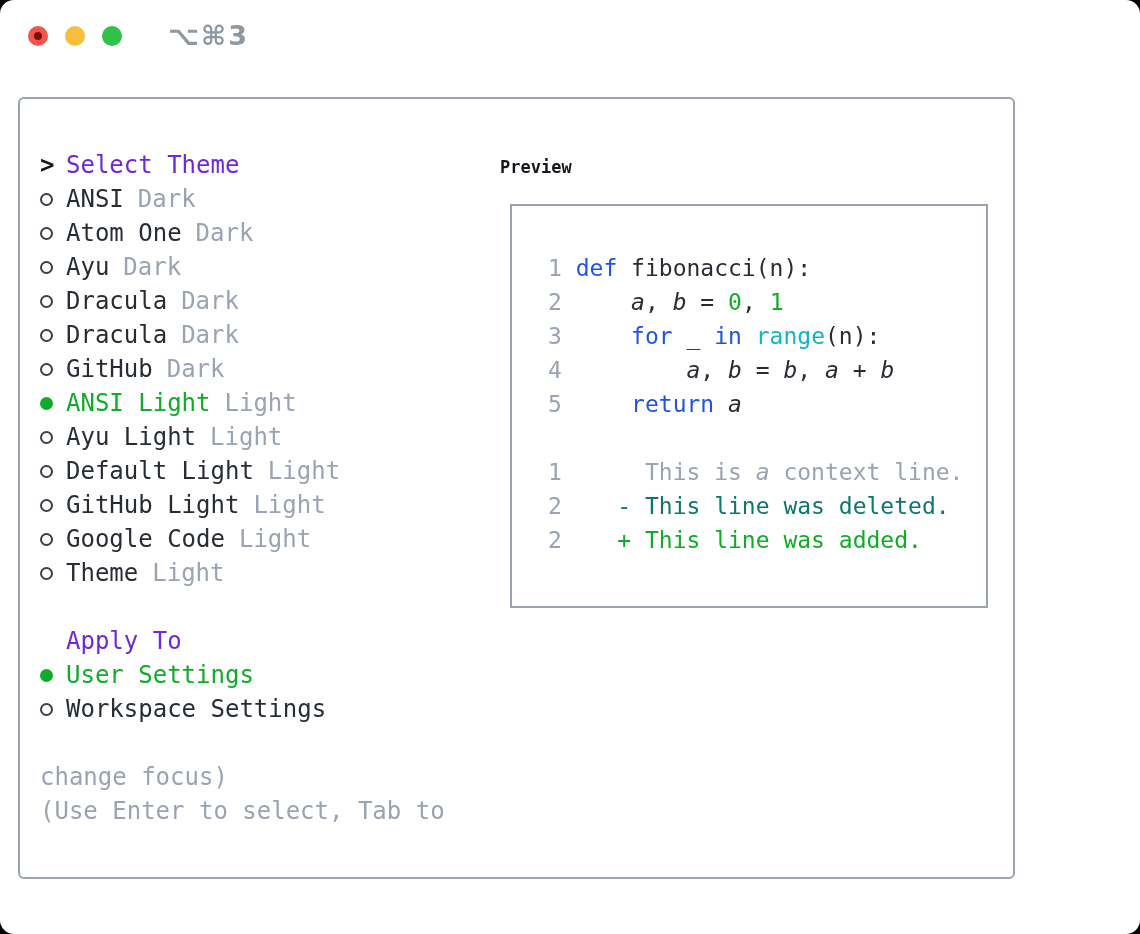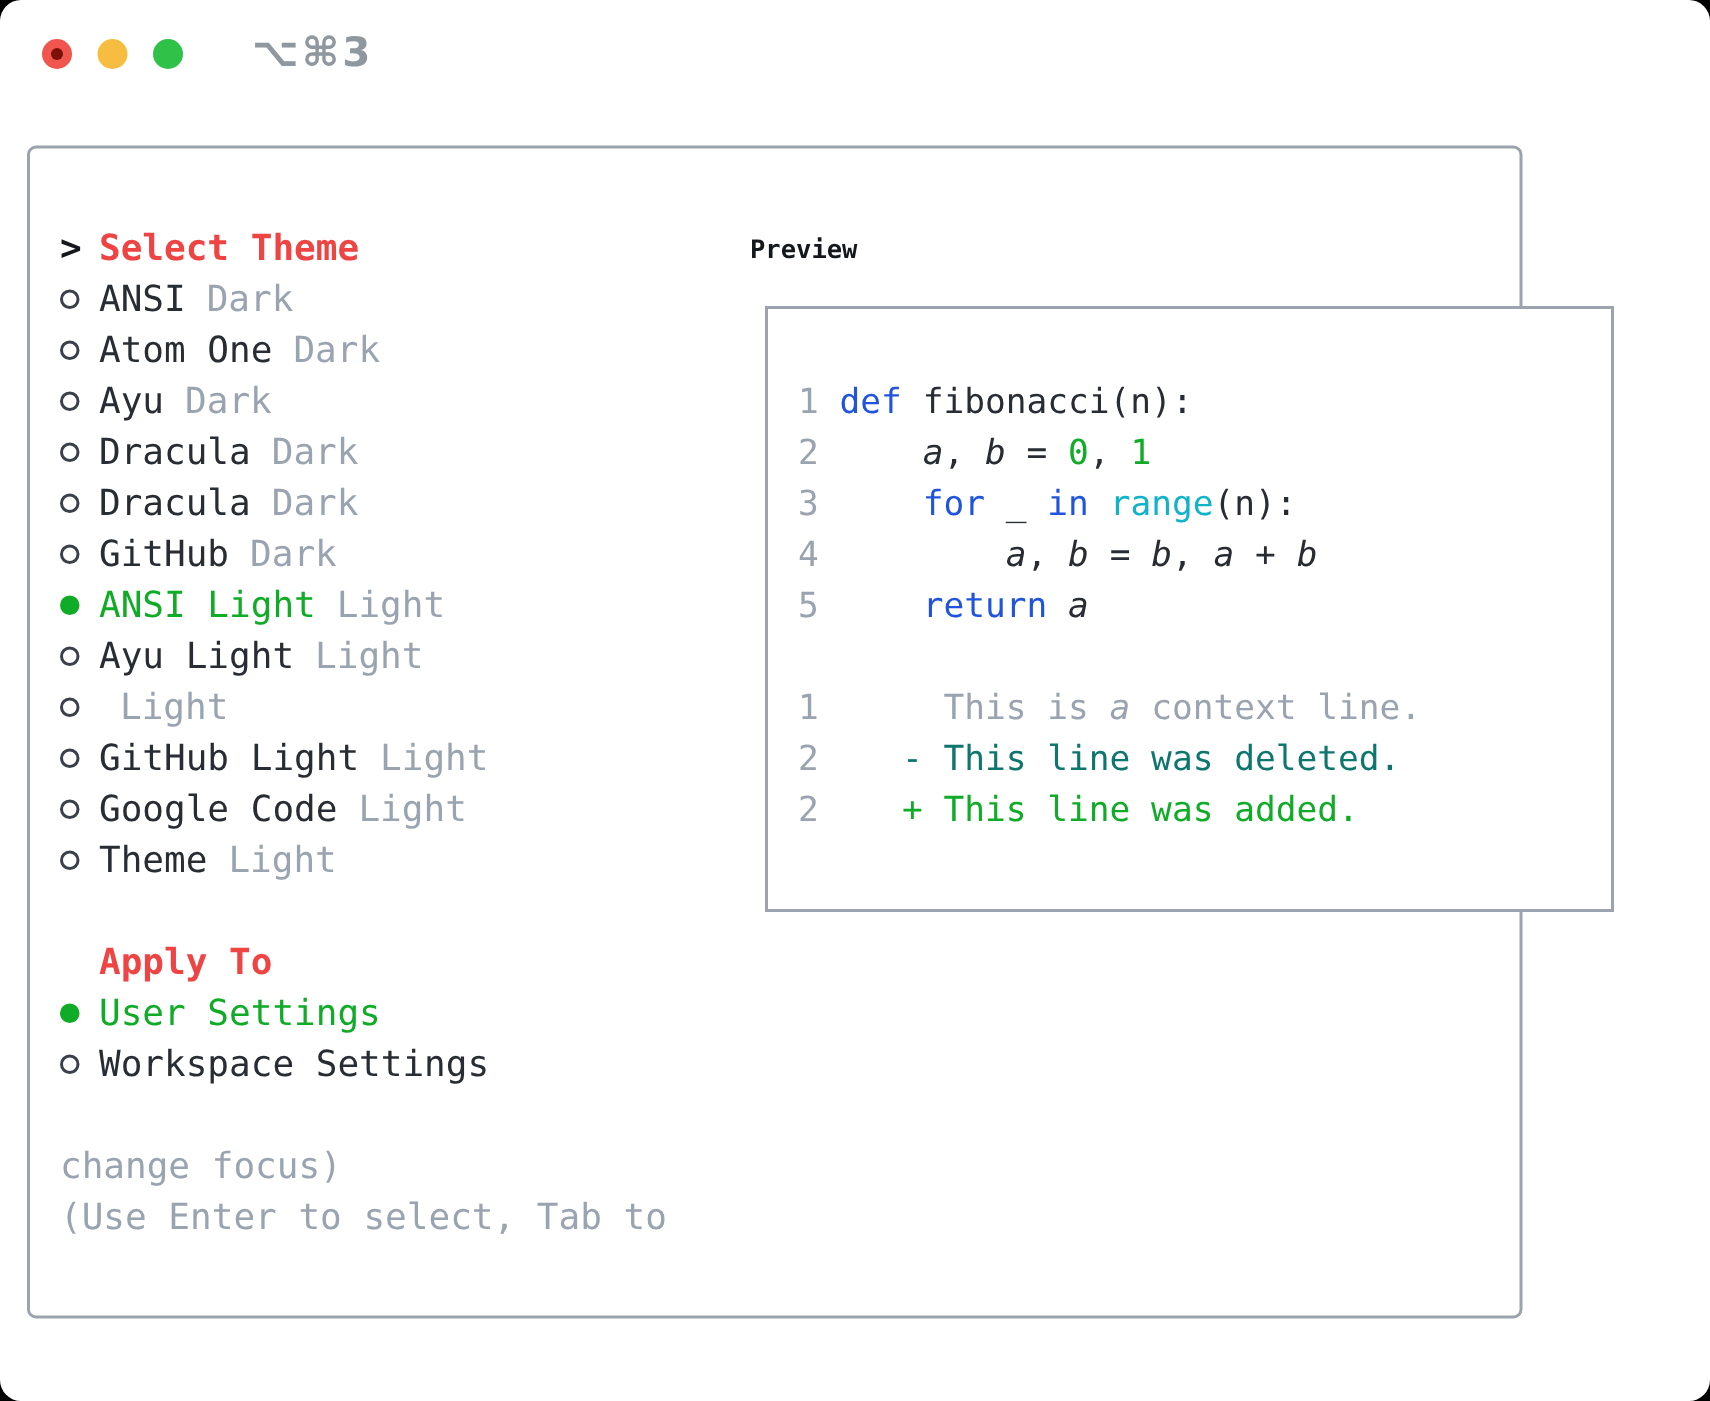--- a/index.html
+++ b/index.html
@@ -19,36 +19,36 @@
   
   .panel{
     position:absolute;left:18px;top:97px;width:997px;height:782px;box-sizing:border-box;
     border:2px solid var(--border,#9aa3ae);border-radius:6px;background:#fff;
   }
   
   .left-col{position:absolute;left:20px;top:49px;width:440px;font-size:24px;}
   .row{height:34px;display:flex;align-items:center;white-space:pre;}
   .row.spacer{pointer-events:none;}
   .prompt{width:26px;flex:none;font-weight:700;color:#14181d;}
-  .hdr{font-weight:700;color:#ef4444;}
+  .hdr{font-weight:400;color:#6d28d9;}
   .indent{margin-left:26px;}
   .radio{
     width:13px;height:13px;border-radius:50%;border:2px solid #3a4049;
     box-sizing:border-box;margin-right:13px;flex:none;background:transparent;
   }
   .radio.sel{background:var(--green,#10ab27);border-color:var(--green,#10ab27);}
   .t-name{color:var(--text,#282d34);}
   .t-name.sel{color:var(--green,#10ab27);}
   .t-variant{color:var(--muted,#9aa3b0);margin-left:14px;}
   .help{color:var(--muted,#9aa3b0);}
   
   .preview-title{position:absolute;left:480px;top:51px;height:34px;line-height:34px;font-size:17px;font-weight:700;color:#14181d;}
   .preview-box{
-    position:absolute;left:490px;top:105px;width:566px;height:404px;box-sizing:border-box;
-    border:2px solid var(--border,#9aa3ae);padding:45px 8px 0 20px;
+    position:absolute;left:490px;top:105px;width:478px;height:404px;box-sizing:border-box;
+    border:2px solid var(--border,#9aa3ae);padding:45px 8px 0 36px;
     font-size:23px;background:#fff;
   }
   .pline{height:34px;line-height:34px;white-space:pre;}
 </style>
 </head>
 <body>
 
 <div class="window">
 
   <div class="titlebar">
@@ -71,21 +71,21 @@
 
       <div id="theme-list">
           <div class="row"><span class="radio"></span><span class="t-name">ANSI</span><span class="t-variant">Dark</span></div>
           <div class="row"><span class="radio"></span><span class="t-name">Atom One</span><span class="t-variant">Dark</span></div>
           <div class="row"><span class="radio"></span><span class="t-name">Ayu</span><span class="t-variant">Dark</span></div>
           <div class="row"><span class="radio"></span><span class="t-name">Dracula</span><span class="t-variant">Dark</span></div>
           <div class="row"><span class="radio"></span><span class="t-name">Dracula</span><span class="t-variant">Dark</span></div>
           <div class="row"><span class="radio"></span><span class="t-name">GitHub</span><span class="t-variant">Dark</span></div>
           <div class="row"><span class="radio sel"></span><span class="t-name sel">ANSI Light</span><span class="t-variant">Light</span></div>
           <div class="row"><span class="radio"></span><span class="t-name">Ayu Light</span><span class="t-variant">Light</span></div>
-          <div class="row"><span class="radio"></span><span class="t-variant">Light</span></div>
+          <div class="row"><span class="radio"></span><span class="t-name">Default Light</span><span class="t-variant">Light</span></div>
           <div class="row"><span class="radio"></span><span class="t-name">GitHub Light</span><span class="t-variant">Light</span></div>
           <div class="row"><span class="radio"></span><span class="t-name">Google Code</span><span class="t-variant">Light</span></div>
           <div class="row"><span class="radio"></span><span class="t-name">Theme</span><span class="t-variant">Light</span></div>
         </div>
 
       <div class="row spacer"></div>
 
       <div class="row">
         <span class="hdr indent">Apply To</span>
       </div>

